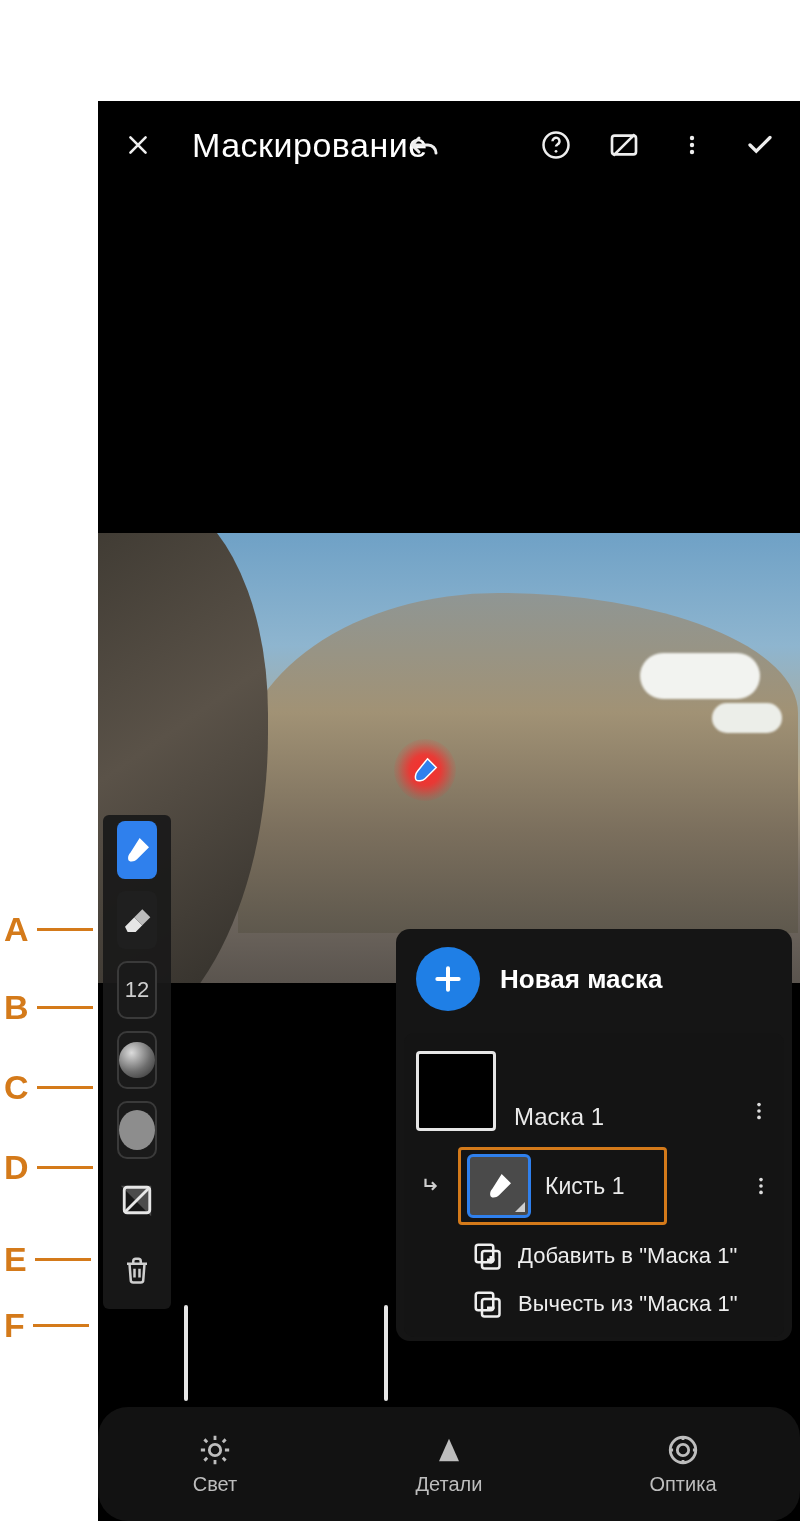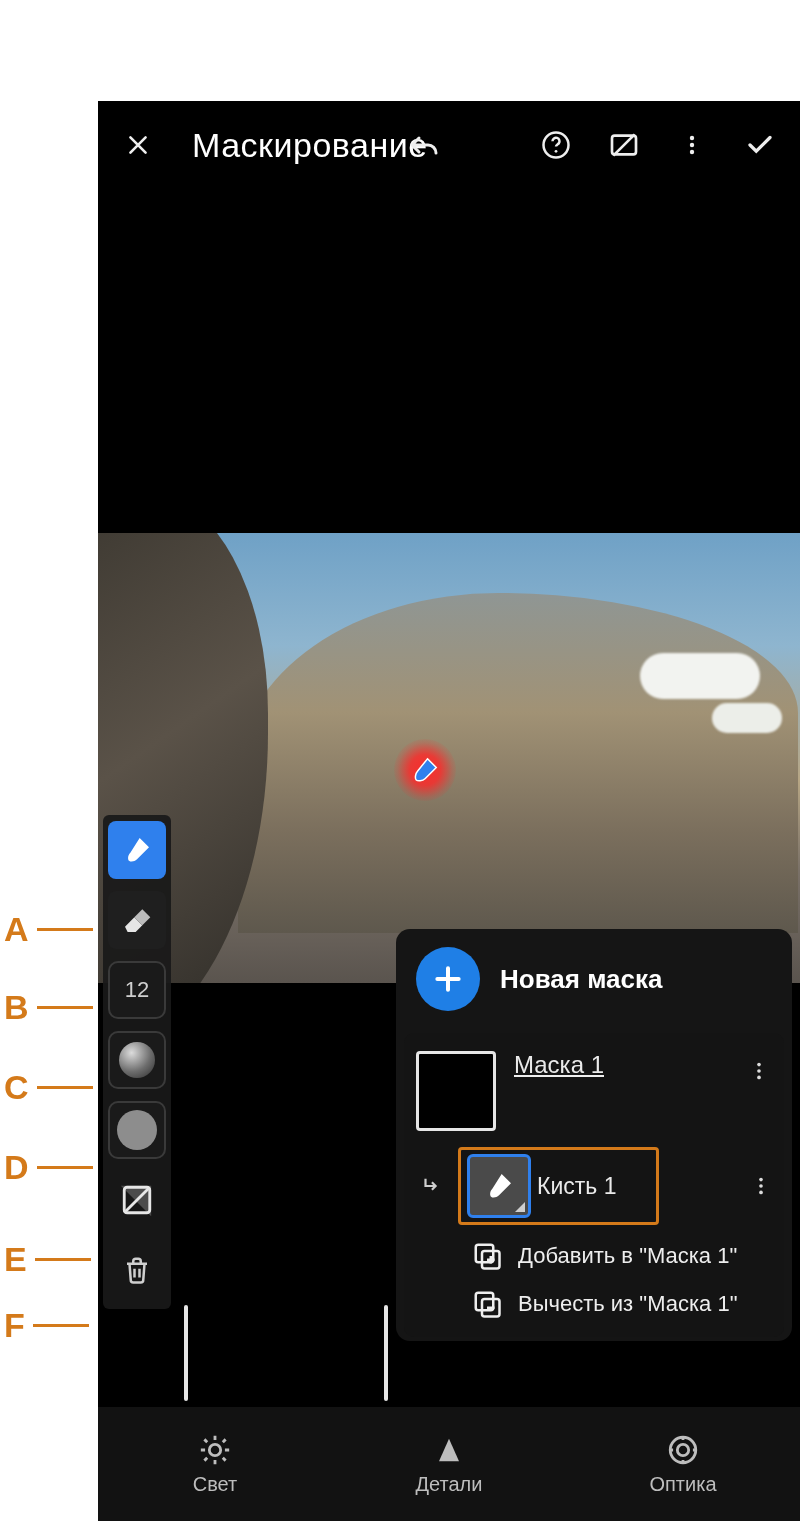--- a/index.html
+++ b/index.html
@@ -12,45 +12,45 @@
   .icon-btn { width: 44px; height: 44px; display: flex; align-items: center; justify-content: center; color: #eee; }
   
   .canvas { position: absolute; left: 0; top: 432px; width: 702px; height: 450px; background: linear-gradient(180deg, #6fa1c6 0%, #8eb5cf 25%, #b7a684 55%, #7a7168 75%, #5a544e 100%); overflow: hidden; }
   .rocks-left { position: absolute; left: -40px; top: -40px; width: 210px; height: 560px; background: linear-gradient(145deg, #3a362f 0%, #5a5248 45%, #2a2824 100%); border-radius: 0 120px 180px 0 / 0 220px 320px 0; }
   .mountain { position: absolute; left: 140px; top: 60px; width: 560px; height: 340px; background: linear-gradient(180deg, #8f9694 0%, #a19275 35%, #7b6f5d 70%, #5e584d 100%); border-radius: 260px 300px 0 0 / 180px 120px 0 0; }
   .cloud1 { position: absolute; right: 40px; top: 120px; width: 120px; height: 46px; background: #f2f3f0; border-radius: 40px; filter: blur(1px); }
   .cloud2 { position: absolute; right: 18px; top: 170px; width: 70px; height: 30px; background: #eceee9; border-radius: 30px; filter: blur(1px); }
   .brush-dot { position: absolute; left: 296px; top: 206px; width: 62px; height: 62px; border-radius: 50%; background: radial-gradient(circle, rgba(255,40,40,.95) 0%, rgba(255,40,40,.8) 35%, rgba(255,40,40,.2) 62%, rgba(255,40,40,0) 75%); display: flex; align-items: center; justify-content: center; }
   
   .tool-col { position: absolute; left: 5px; top: 714px; width: 68px; display: flex; flex-direction: column; gap: 12px; align-items: center; padding: 6px 0 10px; background: rgba(25,25,25,.92); border-radius: 6px; }
-  .tool { width: 58px; height: 58px; border-radius: 8px; background: #1f1f1f; display: flex; align-items: center; justify-content: center; color: #e6e6e6; font-size: 22px; }
+  .tool { width: 40px; height: 58px; border-radius: 8px; background: #1f1f1f; display: flex; align-items: center; justify-content: center; color: #e6e6e6; font-size: 22px; }
   .tool.active-blue { background: #2f80ed; color: #fff; }
   .tool.boxed { background: #1a1a1a; border: 2px solid #3a3a3a; border-radius: 10px; }
   .tool .num { font-size: 22px; color: #cfcfcf; }
   .gradient-ball { width: 36px; height: 36px; border-radius: 50%; background: radial-gradient(circle at 35% 30%, #dcdcdc 0%, #6d6d6d 55%, #2b2b2b 100%); }
   .flat-disc { width: 40px; height: 40px; border-radius: 50%; background: #8d8d8d; }
   .checker-bg { background-color: #2a2a2a; background-image: linear-gradient(45deg,#3a3a3a 25%,transparent 25%,transparent 75%,#3a3a3a 75%),linear-gradient(45deg,#3a3a3a 25%,transparent 25%,transparent 75%,#3a3a3a 75%); background-size: 14px 14px; background-position: 0 0, 7px 7px; }
   
   .panel { position: absolute; right: 8px; top: 828px; width: 396px; background: #151515; border-radius: 14px; padding: 0 0 4px 0; }
   .panel-header { display: flex; align-items: center; gap: 20px; padding: 18px 14px 16px 20px; }
   .plus-btn { width: 64px; height: 64px; border-radius: 50%; background: #1f7fe6; display: flex; align-items: center; justify-content: center; color: #fff; }
   .panel-title { font-size: 26px; font-weight: 600; color: #fff; }
   .mask-list { background: #141414; border-radius: 10px; margin: 6px 8px 0; padding: 8px 4px 10px; }
-  .mask-row { display: flex; align-items: flex-start; gap: 18px; padding: 10px 8px; min-height: 72px; text-decoration: underline; }
+  .mask-row { display: flex; align-items: flex-end; gap: 18px; padding: 10px 8px; min-height: 72px; }
   .mask-thumb { width: 80px; height: 80px; background: #000; border: 3px solid #e6e6e6; border-radius: 4px; flex-shrink: 0; }
   .mask-label { font-size: 24px; color: #eaeaea; flex: 1; }
   .kebab { width: 26px; height: 40px; display: flex; align-items: center; justify-content: center; color: #dcdcdc; }
   .component-row { display: flex; align-items: center; gap: 16px; padding: 6px 6px 6px 12px; }
   .indent-arrow { color: #cfcfcf; }
-  .component-box { display: flex; align-items: center; gap: 6px; border: 3px solid #d47a1a; border-radius: 4px; padding: 4px 40px 4px 6px; position: relative; }
+  .component-box { display: flex; align-items: center; gap: 14px; border: 3px solid #d47a1a; border-radius: 4px; padding: 4px 40px 4px 6px; position: relative; }
   .component-thumb { width: 64px; height: 64px; background: #4a4a4a; border: 3px solid #2f80ed; border-radius: 6px; display: flex; align-items: center; justify-content: center; position: relative; }
   .component-thumb::after { content: ""; position: absolute; right: 3px; bottom: 3px; width: 0; height: 0; border-left: 10px solid transparent; border-bottom: 10px solid #cfcfcf; }
   .action-row { display: flex; align-items: center; gap: 16px; padding: 10px 6px 8px 64px; font-size: 22px; color: #eee; }
   
-  .bottom-nav { position: absolute; left: 0; bottom: 0; width: 702px; height: 114px; background: #121212; display: flex; align-items: center; }
+  .bottom-nav { position: absolute; left: 0; bottom: 0; width: 702px; height: 114px; background: #121212; display: flex; align-items: center; border-radius: 30px; }
   .nav-item { flex: 1; display: flex; flex-direction: column; align-items: center; gap: 6px; color: #bdbdbd; font-size: 20px; }
   .nav-item.dim { color: #6e6e6e; }
   
   .annot { position: absolute; font-size: 34px; font-weight: 700; color: #d47a1a; display: flex; align-items: center; }
   .annot .line { width: 56px; height: 3px; background: #d47a1a; margin-left: 8px; }
   
   .vbars { position: absolute; left: 86px; top: 1204px; width: 310px; height: 96px; }
   .vbar { position: absolute; top: 0; bottom: 0; width: 4px; background: #e6e6e6; border-radius: 2px; }
 </style>
 </head>

